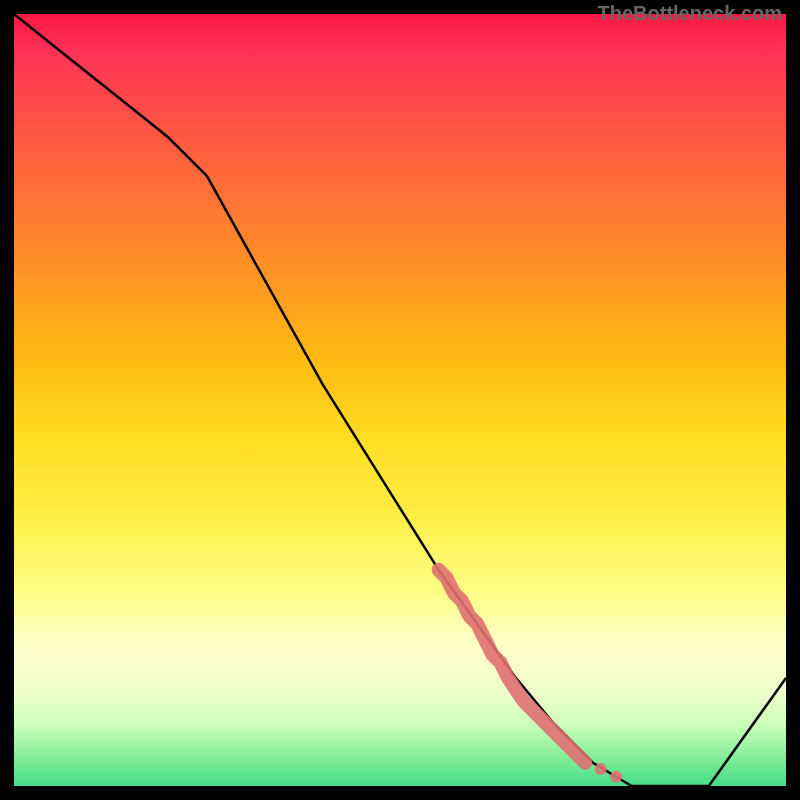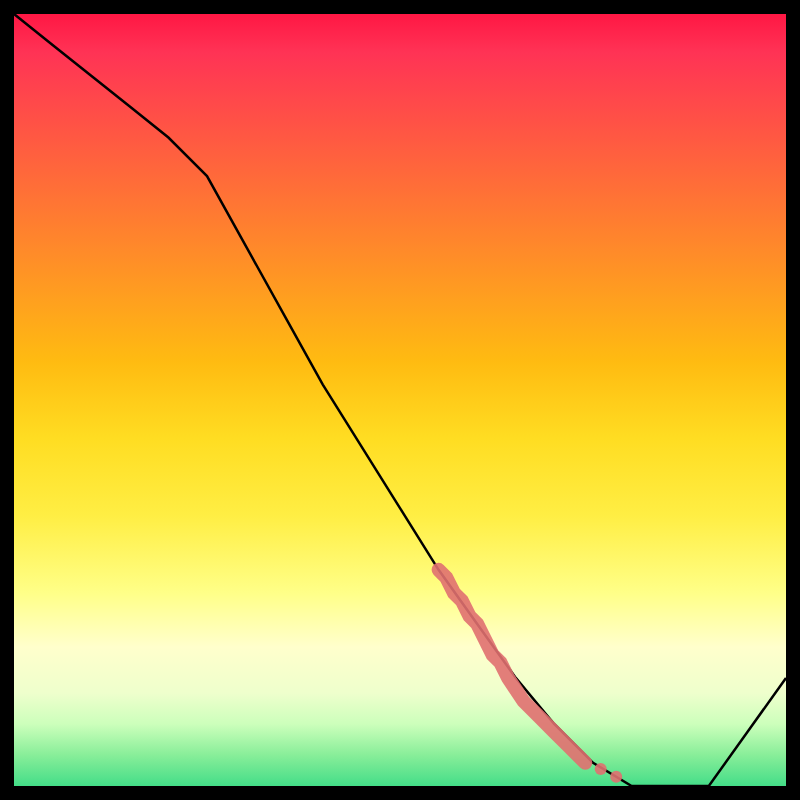--- a/index.html
+++ b/index.html
@@ -56,20 +56,21 @@
     width: 800px;
     height: 800px;
     z-index: 5;
   }
 </style>
 </head>
 <body>
 
 <div class="chart-container">
   <div class="plot-area"></div>
+  <div class="watermark">TheBottleneck.com</div>
   <svg class="overlay" viewBox="0 0 800 800">
     <g id="line-layer">
         <path d="M14.0 14.0 L52.6 44.9 L91.2 75.8 L129.8 106.6 L168.4 137.5 L207.0 176.1 L245.6 245.6 L284.2 315.1 L322.8 384.6 L361.4 446.3 L400.0 508.1 L438.6 569.8 L477.2 623.9 L515.8 677.9 L554.4 724.2 L593.0 762.8 L631.6 786.0 L670.2 786.0 L708.8 786.0 L747.4 732.0 L786.0 677.9" fill="none" stroke="#000000" stroke-width="2.5"></path>
       </g>
     <g id="points-layer">
         <path d="M438.6 569.8 L446.3 577.6 L454.0 593.0 L461.8 600.7 L469.5 616.2 L477.2 623.9 L484.9 639.3 L492.6 654.8 L500.4 662.5 L508.1 677.9 L523.5 701.1 L539.0 716.5 L554.4 732.0 L569.8 747.4 L585.3 762.8" fill="none" stroke="#e07070" stroke-width="14" stroke-linecap="round" opacity="0.9"></path>
         <circle cx="600.7" cy="769.0" r="6" fill="#e07070" opacity="0.9"></circle>
         <circle cx="616.2" cy="776.7" r="6" fill="#e07070" opacity="0.9"></circle>
       </g>
   </svg>

